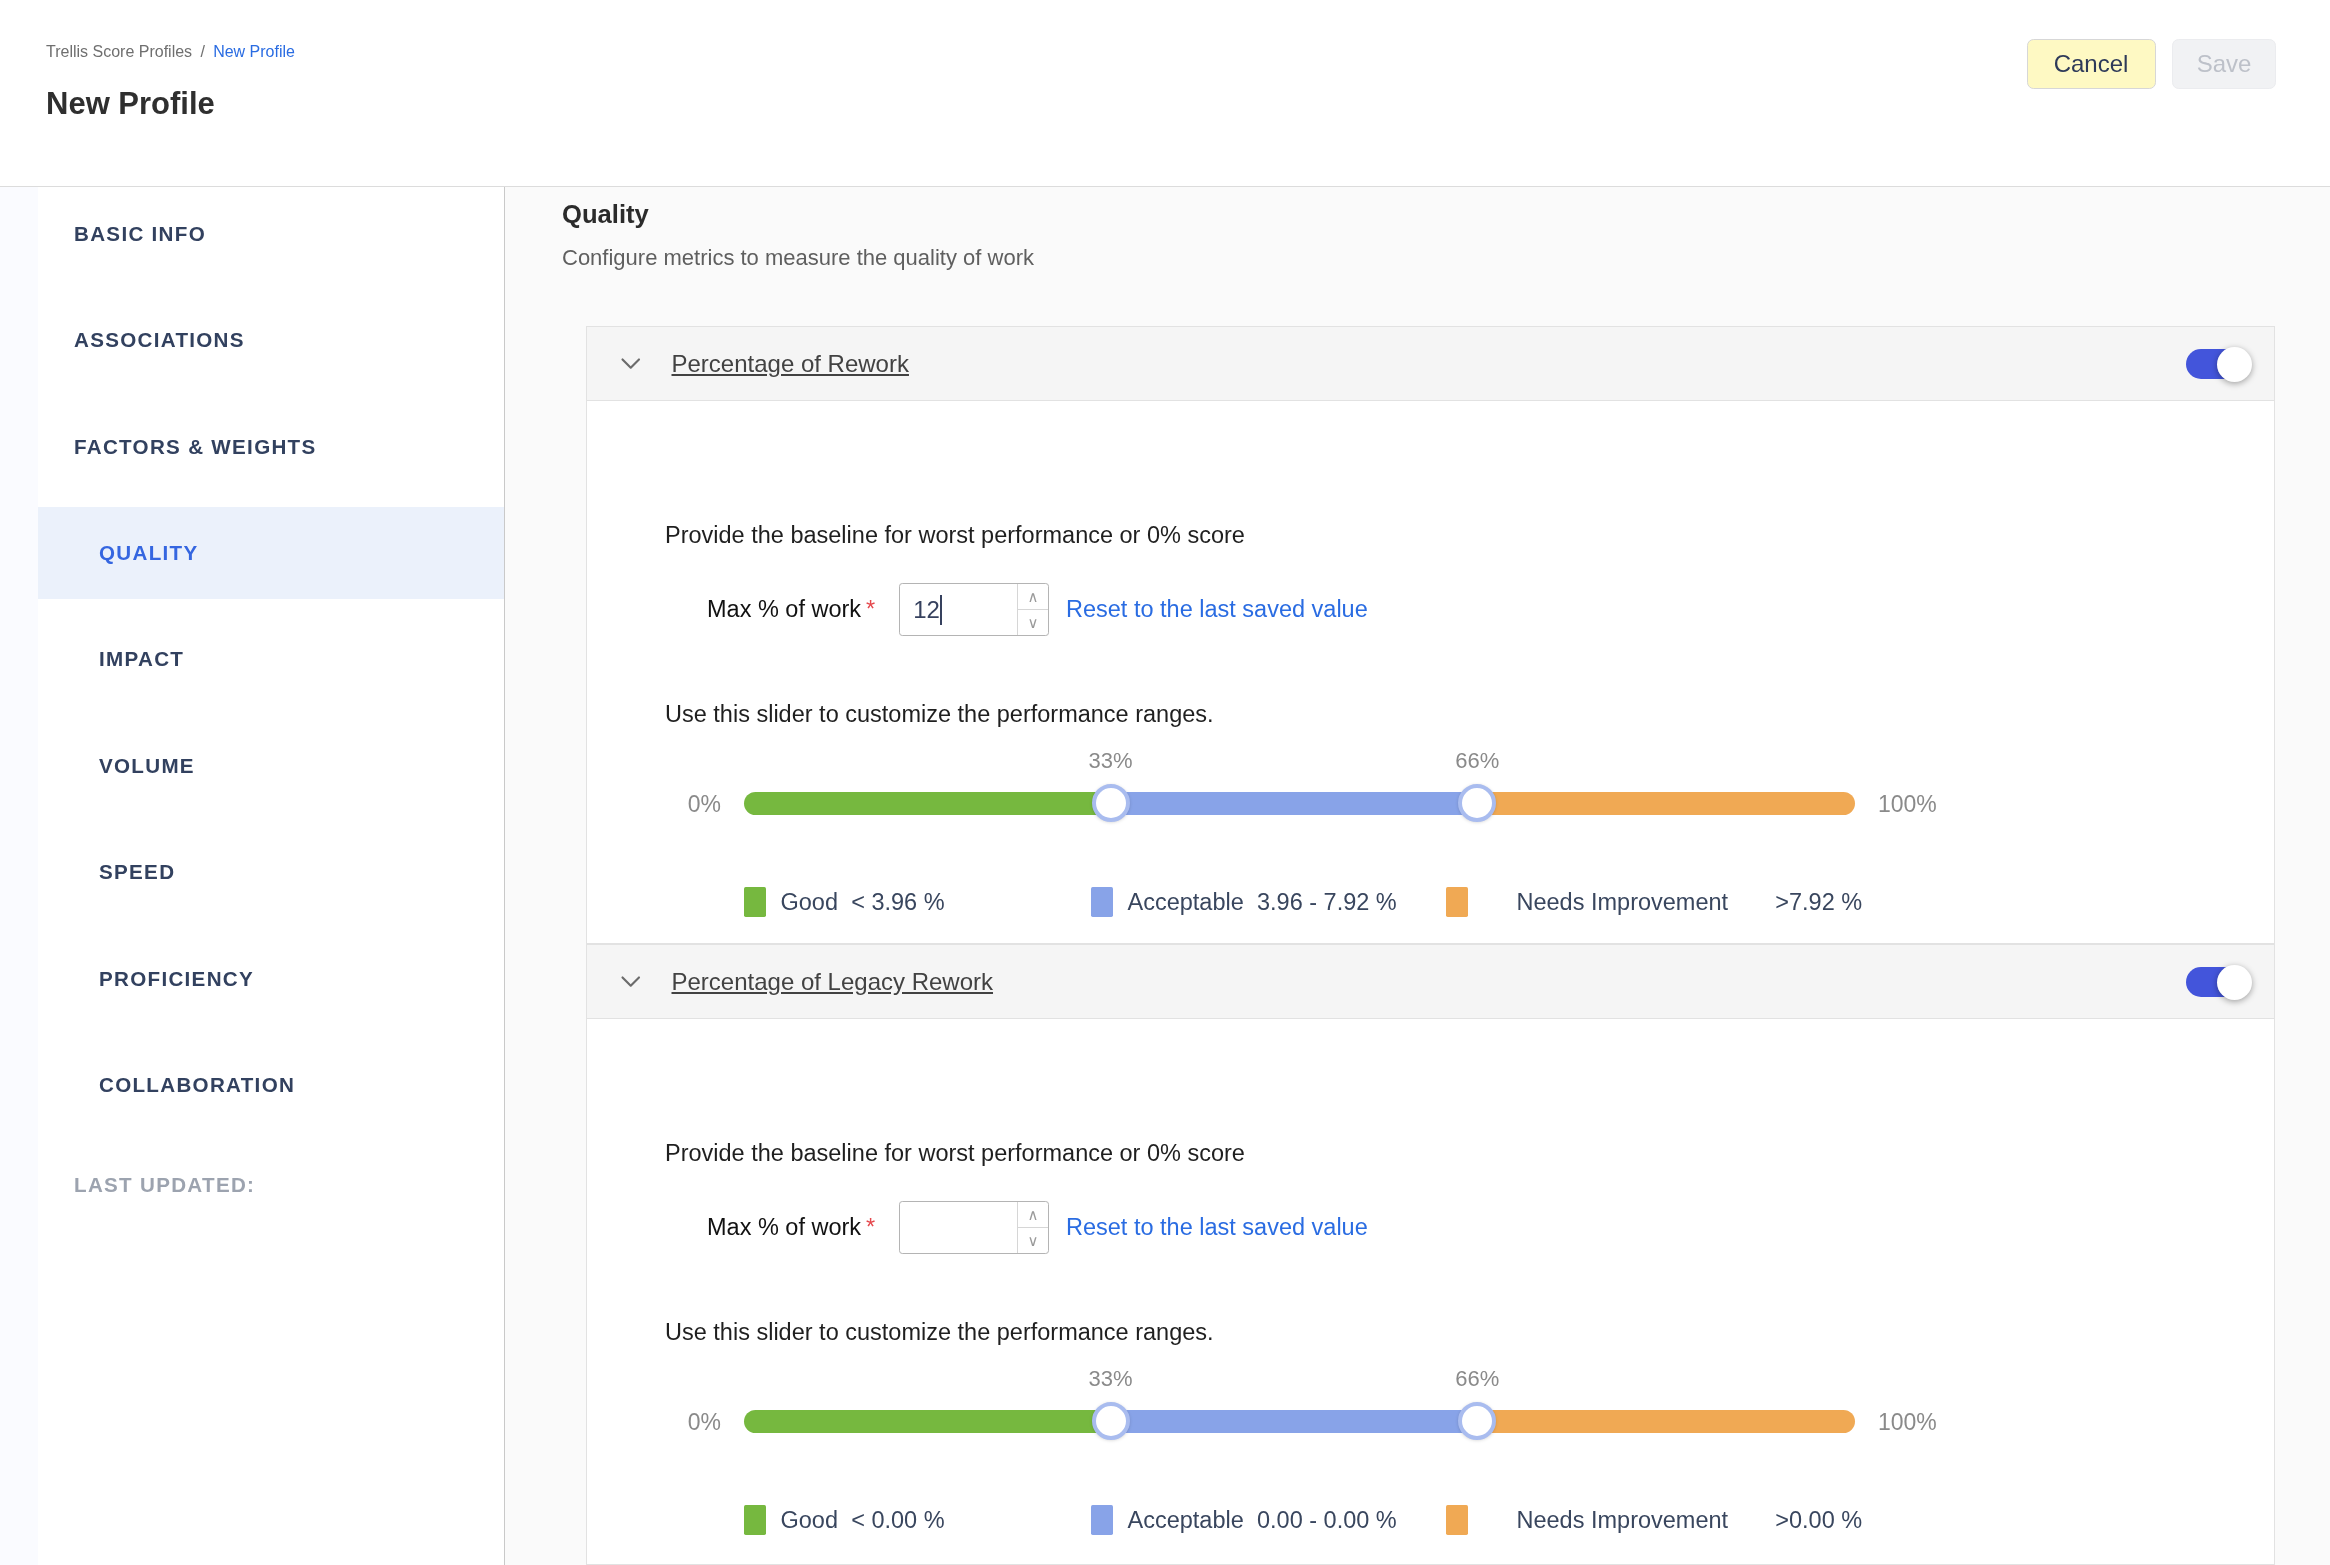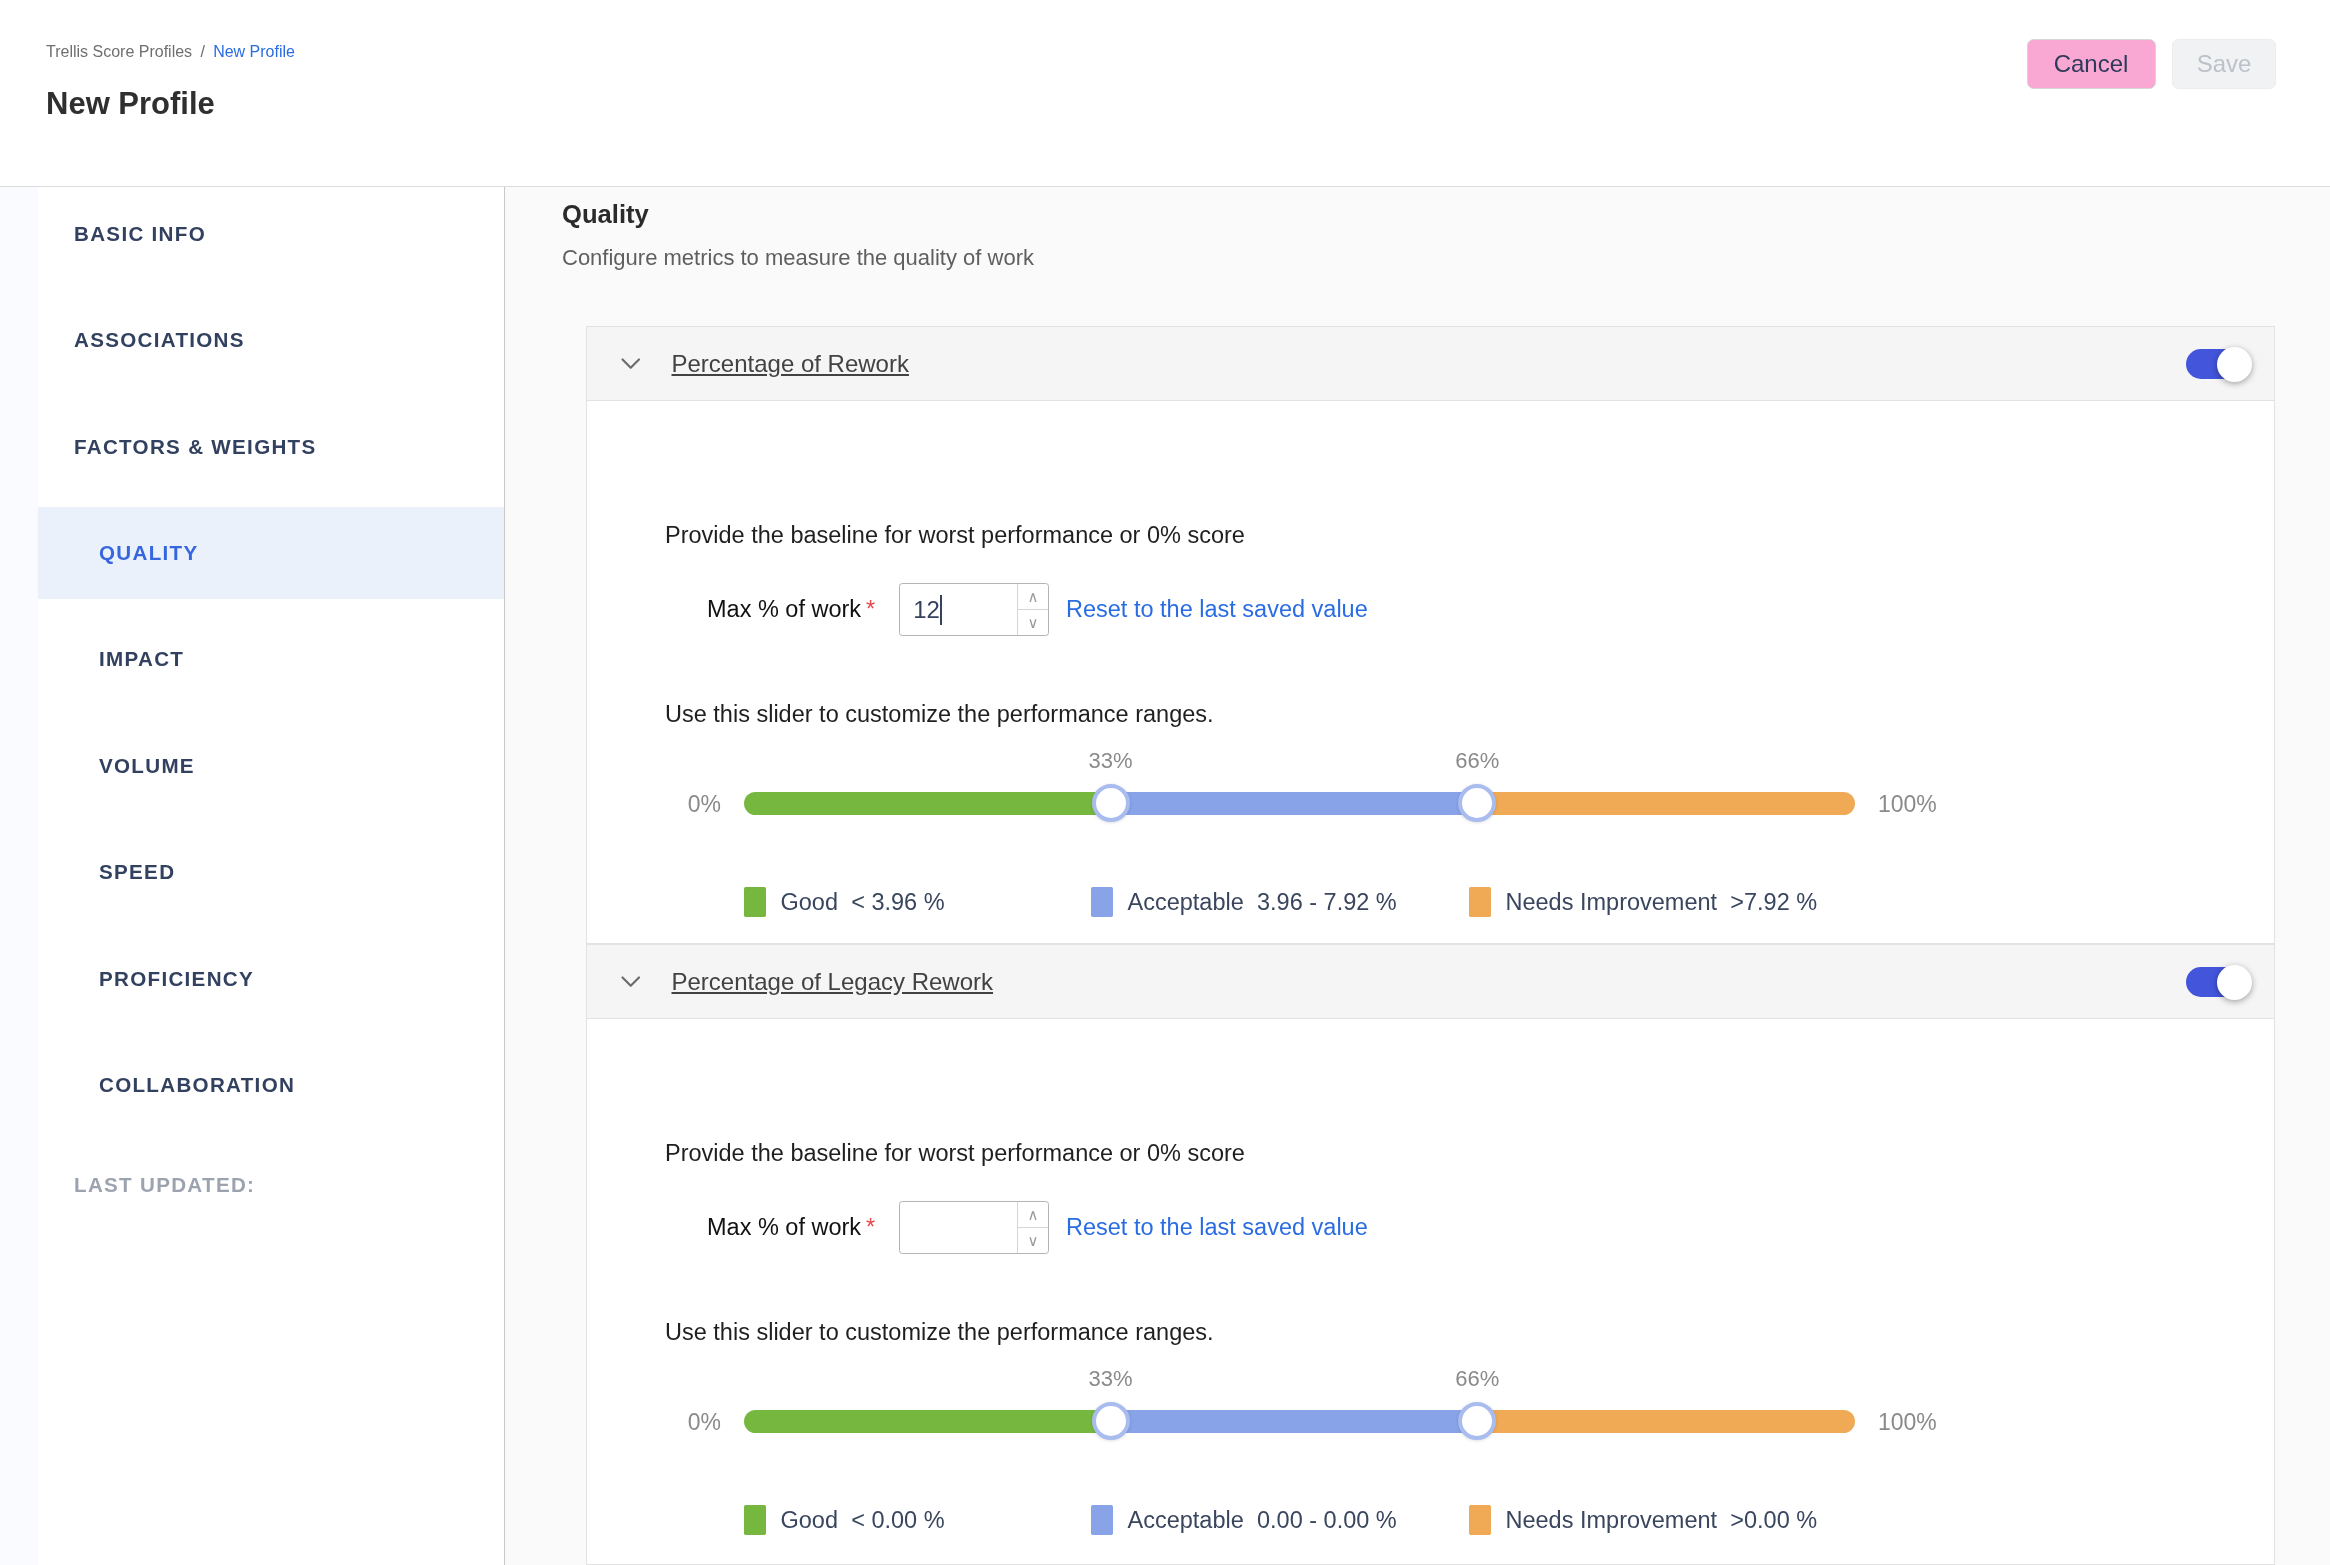--- a/index.html
+++ b/index.html
@@ -14,21 +14,21 @@
 
   
   .top-header { position:absolute; left:0; top:0; width:2330px; height:187px;
     background:#FFFFFF; border-bottom:1.7px solid #DCDCDC; z-index:5; }
   .breadcrumb { position:absolute; left:46px; top:43px; font-size:16px; color:#6F6F6F; }
   .breadcrumb .sep { margin:0 8.3px; color:#6F6F6F; }
   .crumb-current { color:#2A6CE2; }
   .page-title { position:absolute; left:46px; top:86px; font-size:31px; font-weight:700; color:#2F2F2F; }
   .header-actions { position:absolute; right:54px; top:39px; display:flex; gap:16.5px; }
   .btn { height:50px; border-radius:6.6px; font-size:24px; font-family:inherit; cursor:pointer; }
-  .btn-cancel { width:129px; background:#f9a8d4; border:1.7px solid #D7D7D7; color:#2E3A59; }
+  .btn-cancel { width:129px; background:#fef9c3; border:1.7px solid #D7D7D7; color:#2E3A59; }
   .btn-save { width:104px; background:#F1F2F4; border:1.7px solid #EBECEF; color:#BDC1C9; }
 
   
   .left-strip { position:absolute; left:0; top:187px; width:38px; height:1379px; background:#FAFBFF; }
   .sidebar { position:absolute; left:38px; top:187px; width:467px; height:1379px;
     background:#FFFFFF; border-right:1.7px solid #C9C9C9; }
   .nav-item { position:absolute; left:0; width:100%; height:92px;
     display:flex; align-items:center; padding-left:36px;
     font-size:20.6px; font-weight:600; letter-spacing:1.3px; color:#32415F; cursor:pointer; }
   .nav-item.lvl2 { padding-left:61px; }
@@ -85,21 +85,21 @@
   .seg.blue { background:#88A3E8; }
   .seg.orange { background:#F0A954; border-radius:0 11.6px 11.6px 0; }
   .handle { position:absolute; top:50%; transform:translate(-50%,-50%);
     width:38px; height:38px; border-radius:50%; background:#FFFFFF;
     border:4.1px solid #A9BCEF; box-shadow:0 0.8px 3.3px rgba(0,0,0,0.15); cursor:grab; }
 
   .legend { position:absolute; left:157px; top:486px; height:36px; width:1371px; }
   .legend-item { position:absolute; top:0; display:flex; align-items:center; }
   .legend-item.i0 { left:0; }
   .legend-item.i1 { left:347px; }
-  .legend-item.i2 { left:725px; }
+  .legend-item.i2 { left:702px;gap:34px; }
   .swatch { width:21.5px; height:30px; border-radius:1.7px; display:inline-block; }
   .lname { margin-left:15px; font-size:23.5px; color:#39465E; }
   .lrange { margin-left:13.2px; font-size:23.5px; color:#39465E; }
 </style>
 </head>
 <body>
 
 <div class="top-header">
   <div class="breadcrumb">
     <span>Trellis Score Profiles</span><span class="sep">/</span><span class="crumb-current">New Profile</span>

